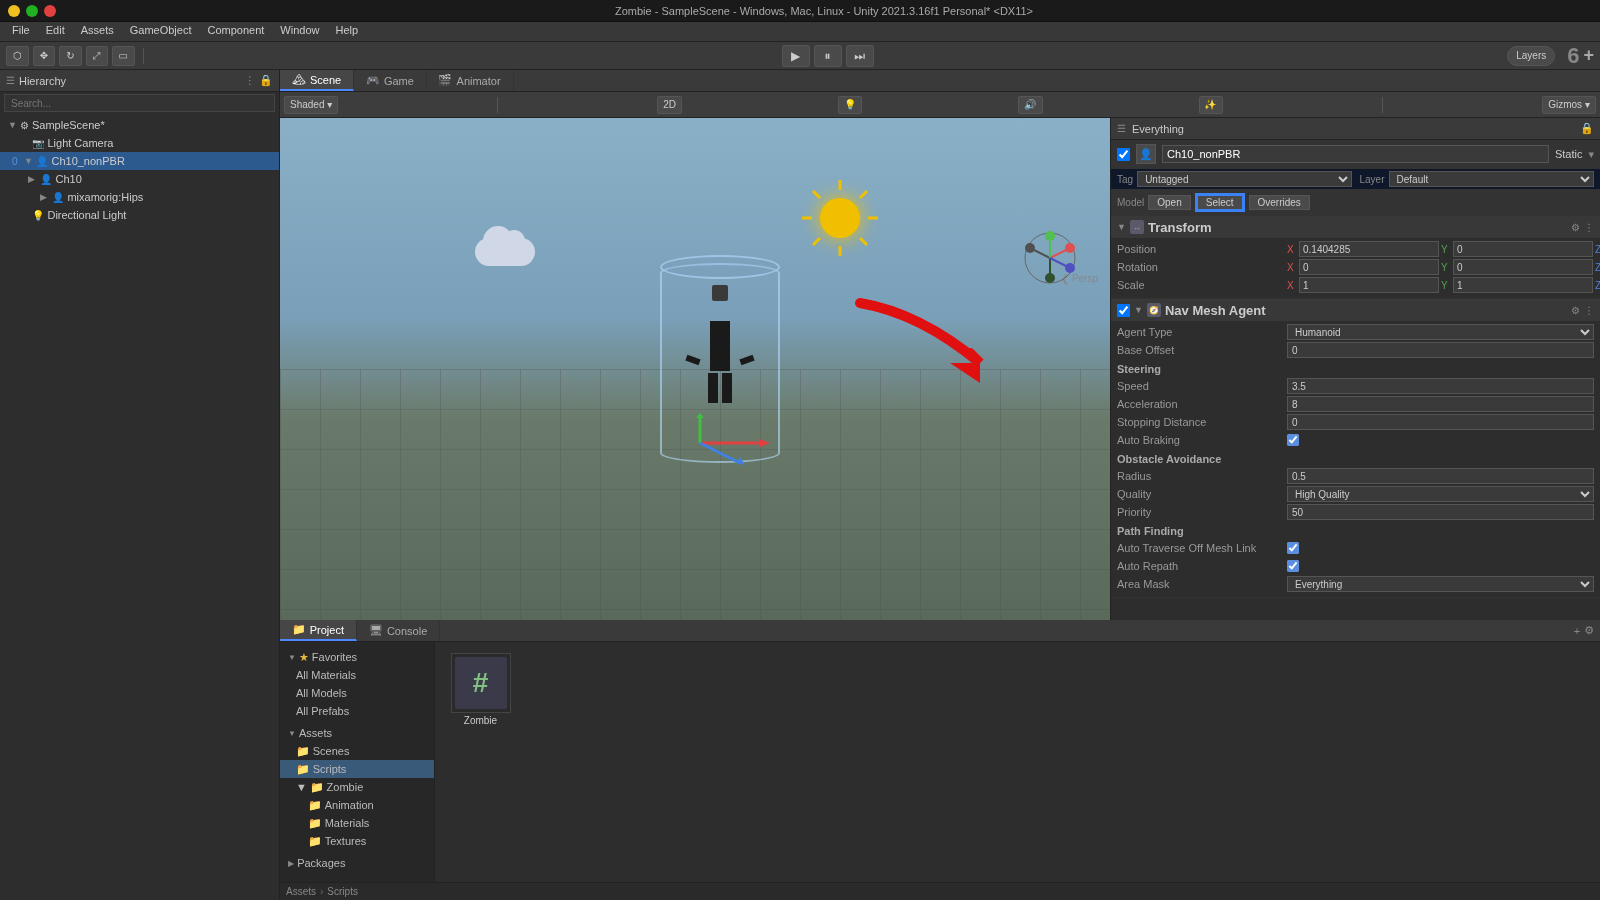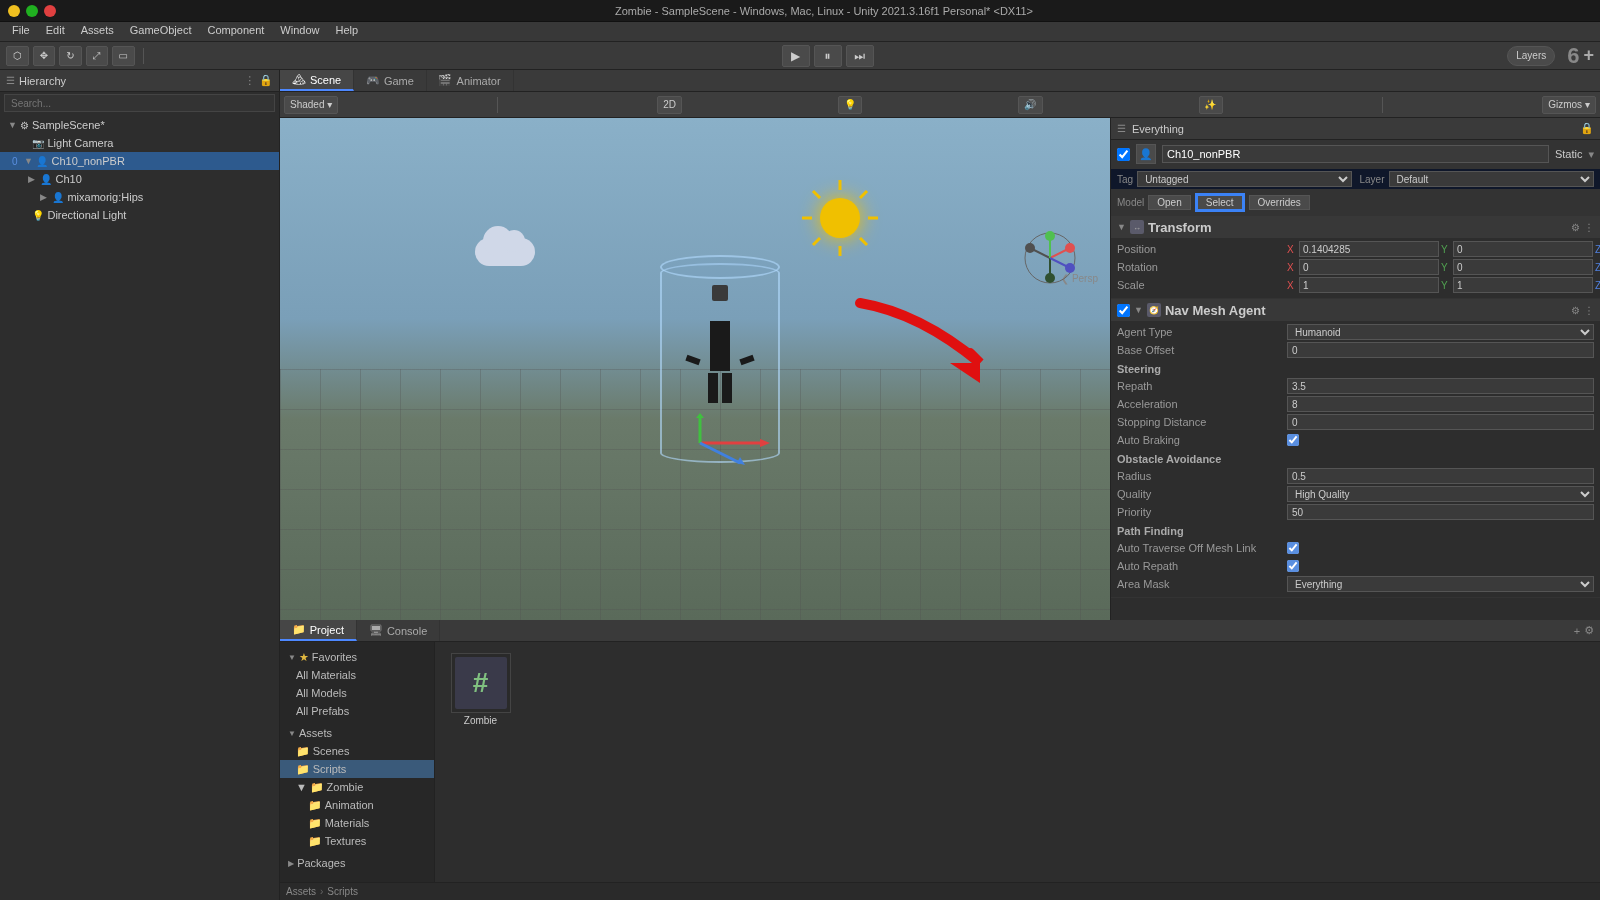--- a/index.html
+++ b/index.html
@@ -474,21 +474,21 @@
                 </div>
               </div>
               <div class="prop-row">
                 <span class="prop-label">Base Offset</span>
                 <div class="prop-value">
                   <input class="prop-input" type="text" value="0" style="">
                 </div>
               </div>
               <div class="section-title" style="padding-left:0;">Steering</div>
               <div class="prop-row">
-                <span class="prop-label">Repath</span>
+                <span class="prop-label">Speed</span>
                 <div class="prop-value">
                   <input class="prop-input" type="text" value="3.5" style="">
                 </div>
               </div>
               <div class="prop-row">
                 <span class="prop-label">Acceleration</span>
                 <div class="prop-value">
                   <input class="prop-input" type="text" value="8" style="">
                 </div>
               </div>

